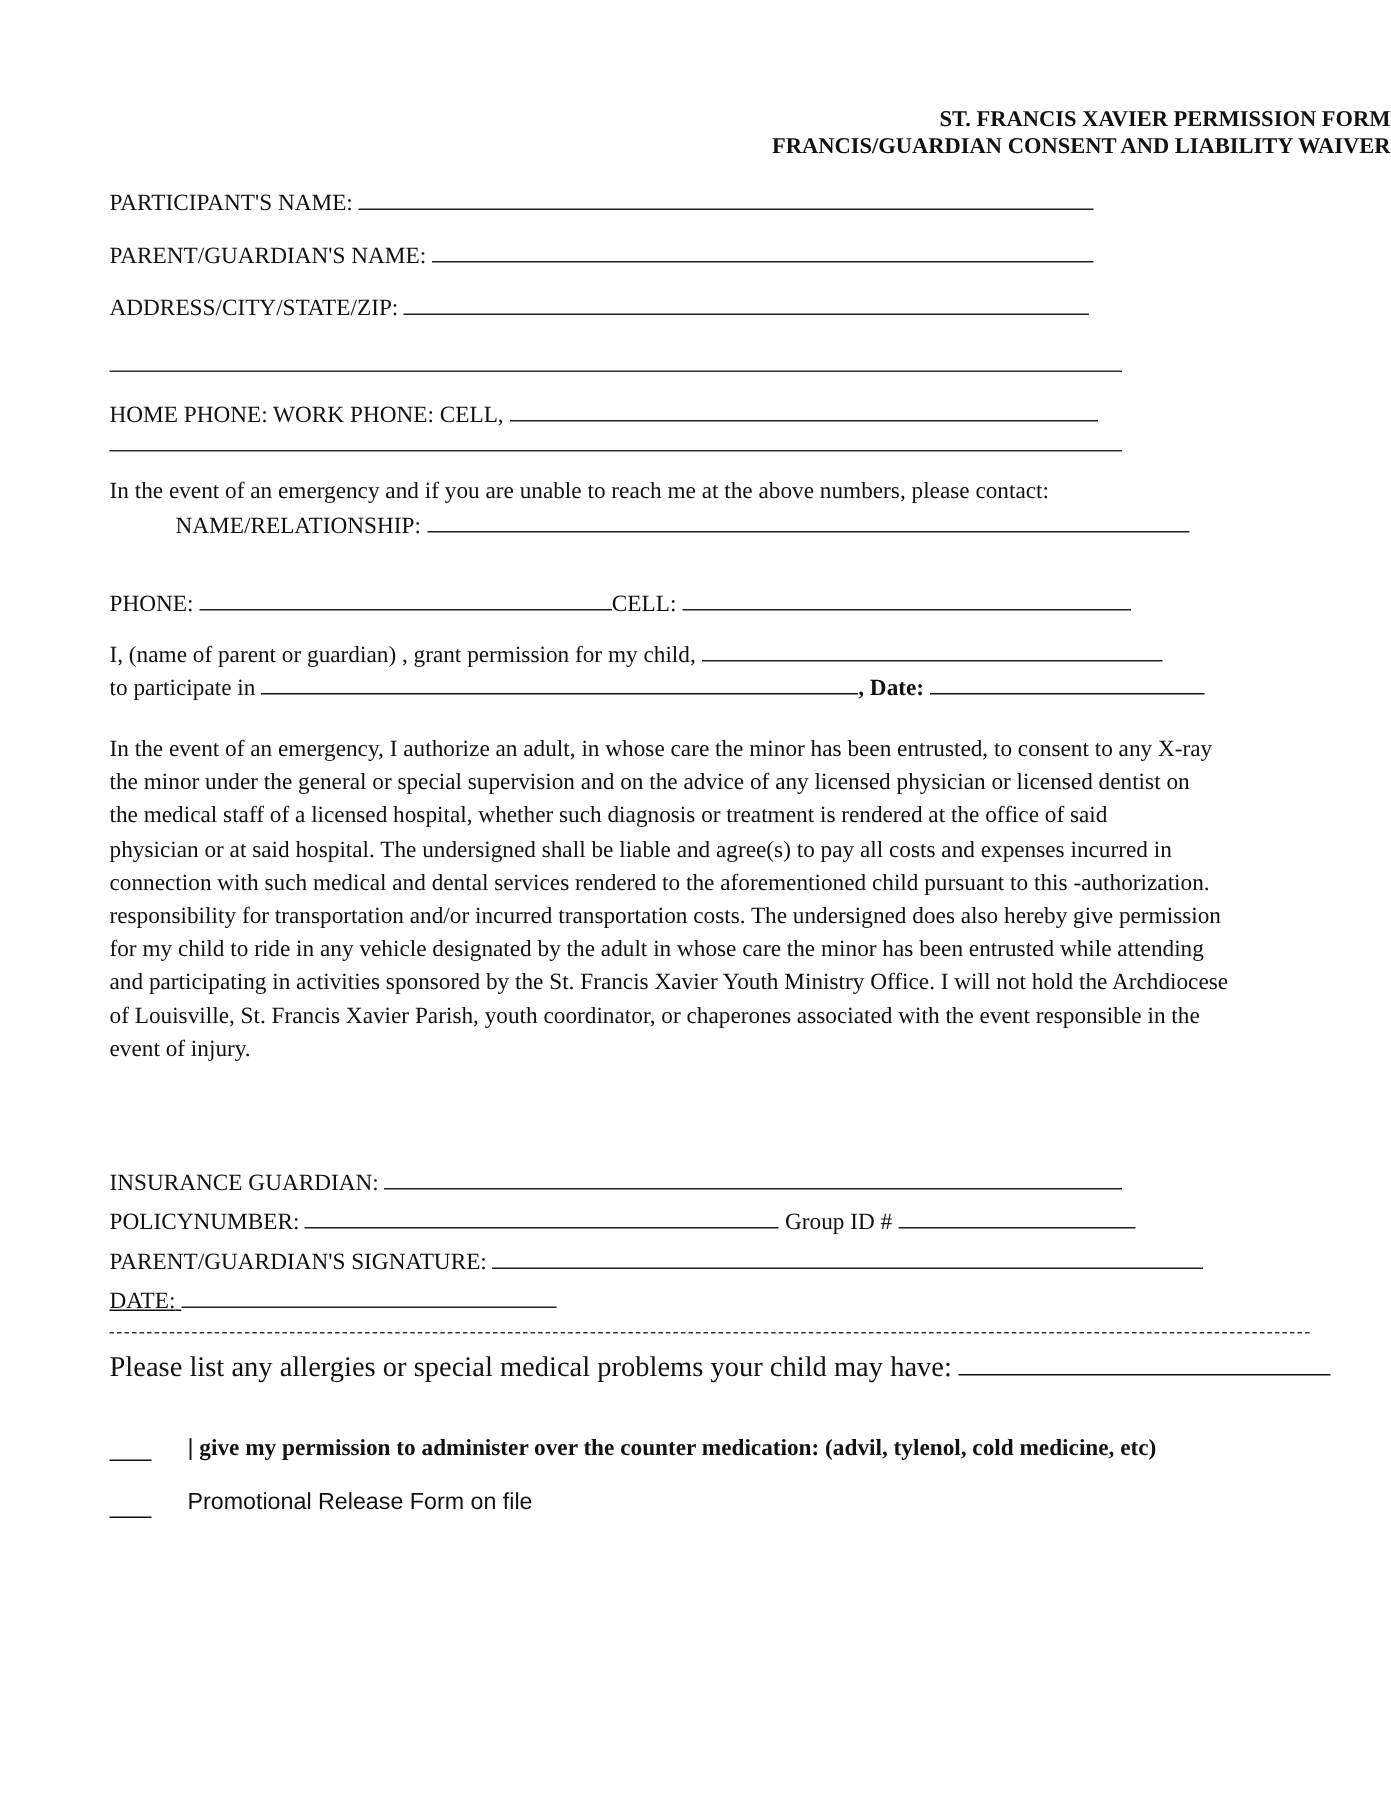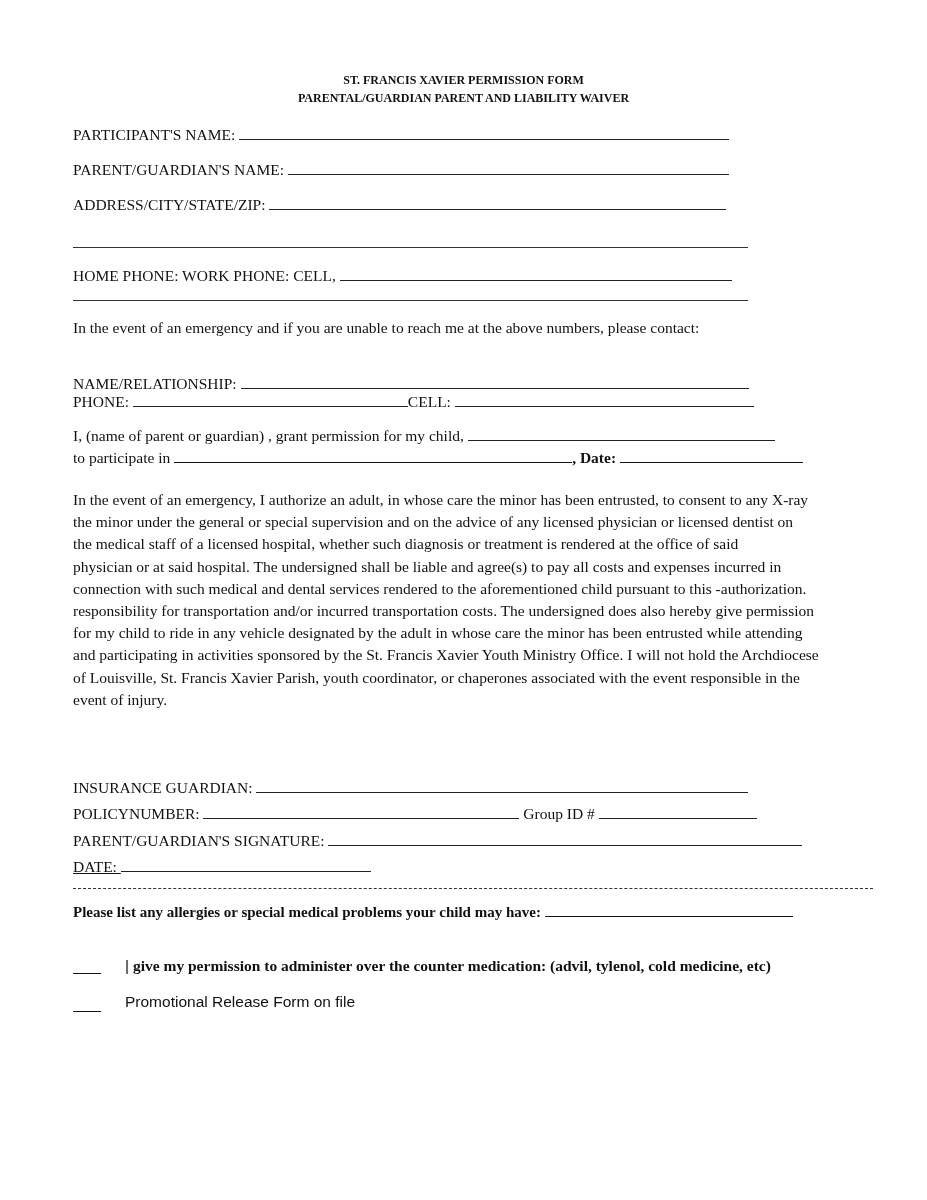--- a/index.html
+++ b/index.html
@@ -2,47 +2,47 @@
 <html><head>
   <meta charset="utf-8">
   <style>
     html, body { margin: 0; padding: 0; background: #ffffff; }
     body {
       width: 927px; height: 1200px; position: relative; overflow: hidden;
       font-family: "Liberation Serif", "DejaVu Serif", serif;
       color: #111111; font-size: 15.5px;
     }
     .title {
-      position: absolute; left: 0; width: 927px; text-align: center;
-      font-weight: bold; font-size: 12px; line-height: 17px;
+      position: absolute; left: 0; width: 927px; text-align: right;
+      font-weight: bold; font-size: 15px; line-height: 17px;
     }
     .row { position: absolute; left: 73px; white-space: nowrap; line-height: 18px; }
     .line { display: inline-block; border-bottom: 1px solid #222; height: 14px; vertical-align: baseline; }
     .line.bold { border-bottom: 1.6px solid #111; }
     .full-line { position: absolute; border-bottom: 1px solid #333; height: 0; }
     .para {
       position: absolute; left: 73px; top: 489px; width: 800px;
       line-height: 22.2px; font-size: 15.5px; white-space: nowrap;
     }
     .para div { height: 22.2px; }
     .b { font-weight: bold; }
     .dashed {
       position: absolute; left: 73px; top: 888px; width: 800px; height: 0;
       border-top: 1.3px dashed #333;
     }
-    .allergy { font-weight: bold; font-size: 15px; }
+    .allergy { font-weight: normal; font-size: 19px; }
     .chk { position: absolute; left: 73px; width: 28px; border-bottom: 1.5px solid #111; height: 0; }
     .chk-label { position: absolute; left: 125px; white-space: nowrap; }
     .sans { font-family: "Liberation Sans", "DejaVu Sans", sans-serif; font-size: 15.5px; }
   </style>
 </head>
 <body>
 
 <div class="title" style="top:72px;">ST. FRANCIS XAVIER PERMISSION FORM</div>
-<div class="title" style="top:90px;">PARENTAL/GUARDIAN PARENT AND LIABILITY WAIVER</div>
+<div class="title" style="top:90px;">FRANCIS/GUARDIAN CONSENT AND LIABILITY WAIVER</div>
 
 <div class="row" style="top:125px;">
   <span>PARTICIPANT'S NAME:</span>
   <span class="line" style="width:490px;"></span>
 </div>
 <div class="row" style="top:160px;">
   <span>PARENT/GUARDIAN'S NAME:</span>
   <span class="line" style="width:441px;"></span>
 </div>
 <div class="row" style="top:195px;">
@@ -52,21 +52,21 @@
 <div class="full-line" style="left:73px; top:247px; width:675px;"></div>
 
 <div class="row" style="top:266px;">
   <span>HOME PHONE: WORK PHONE: CELL,</span>
   <span class="line" style="width:392px;"></span>
 </div>
 <div class="full-line" style="left:73px; top:300px; width:675px;"></div>
 
 <div class="row" style="top:319px;">In the event of an emergency and if you are unable to reach me at the above numbers, please contact:</div>
 
-<div class="row" style="top:374px;">
+<div class="row" style="top:340px;margin-left:44px;">
   <span>NAME/RELATIONSHIP:</span>
   <span class="line" style="width:508px;"></span>
 </div>
 <div class="row" style="top:392px;">
   <span>PHONE:</span>
   <span class="line" style="width:275px;"></span><span>CELL:</span>
   <span class="line" style="width:299px;"></span>
 </div>
 
 <div class="row" style="top:426px;">

